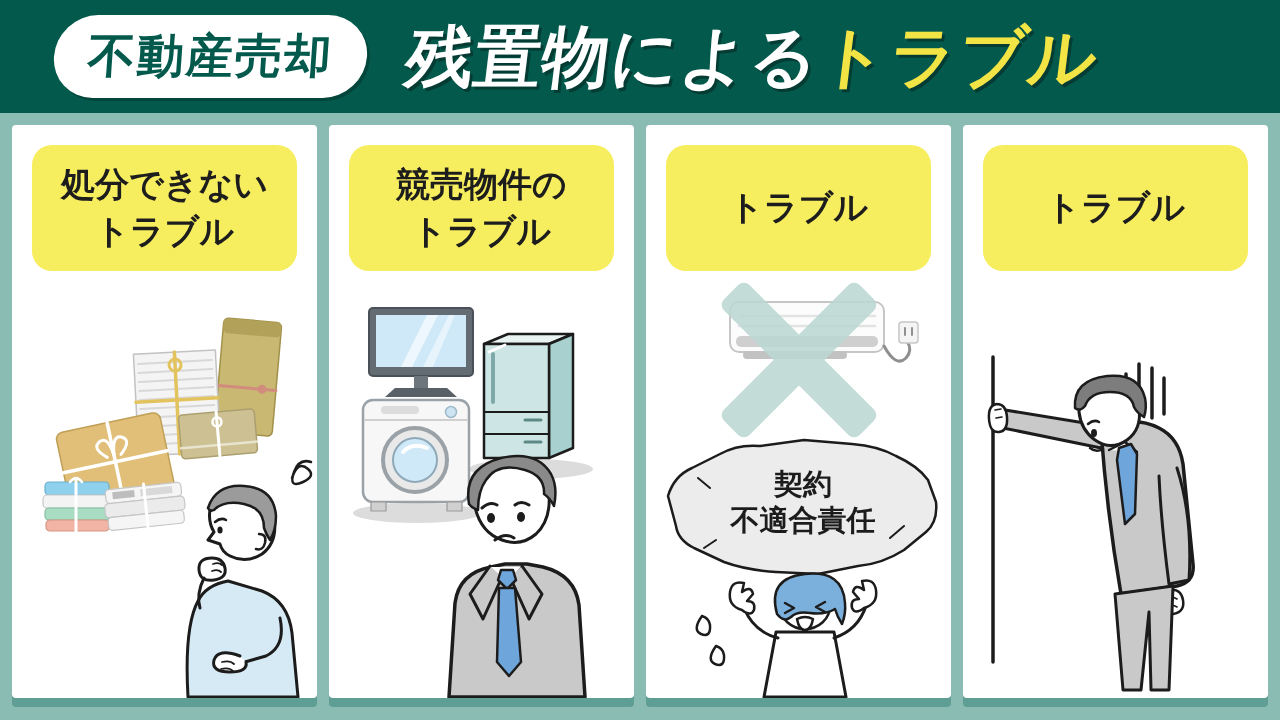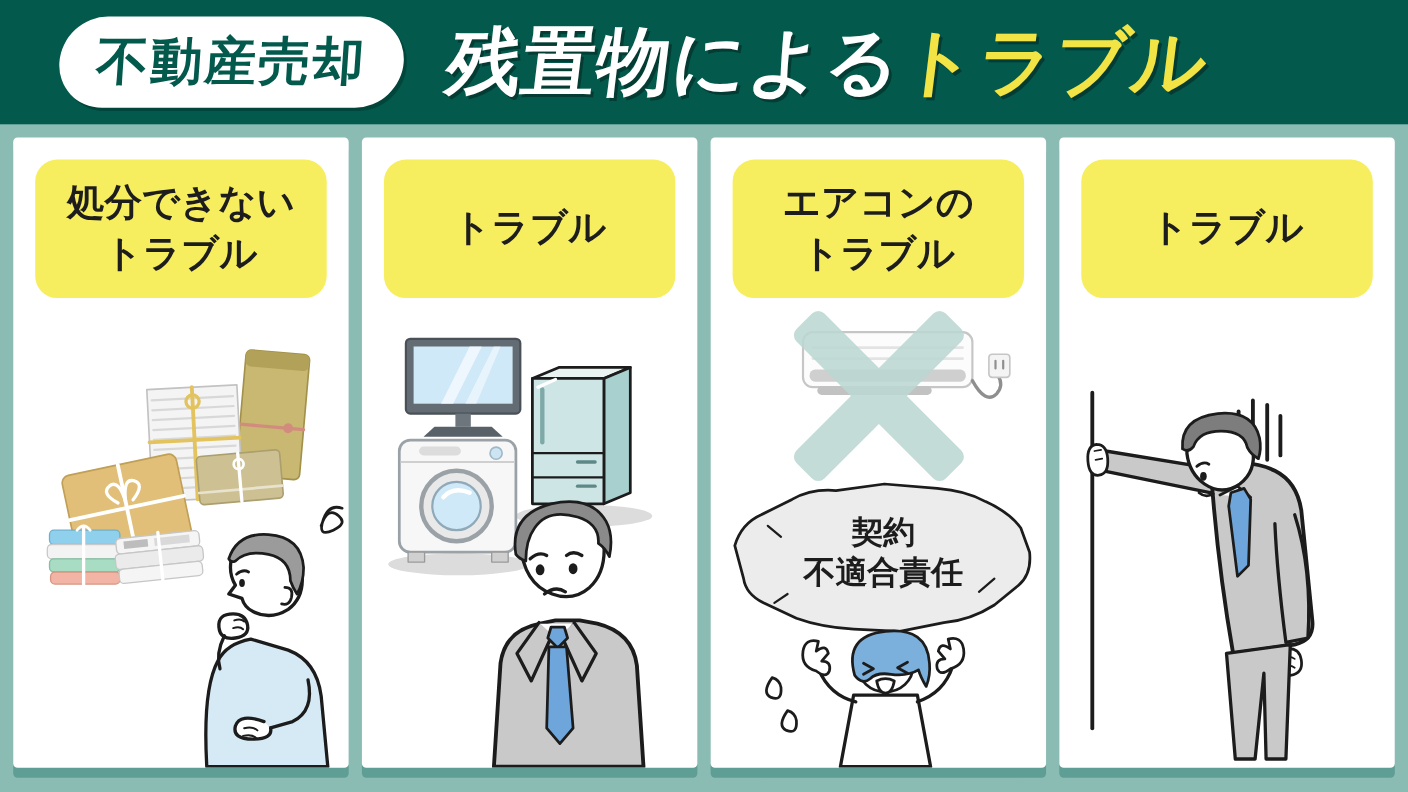--- a/index.html
+++ b/index.html
@@ -174,20 +174,21 @@
             <path d="M228,384 q-22,-8 -26,4 q-3,12 16,12 q18,0 16,-10" fill="#ffffff" stroke="#1c1c1c" stroke-width="3"></path>
             <path d="M210,390 q8,-2 12,2 m-13,5 q8,-2 12,2" fill="none" stroke="#1c1c1c" stroke-width="1.8"></path>
           </g>
         </g>
       </svg>
     </div>
   </section>
 
   <section class="card">
     <div class="card-label">
+      <span class="label-line">競売物件の</span>
       <span class="label-line">トラブル</span>
     </div>
     <div class="illus">
       <svg class="illus-svg" viewBox="0 0 305 425" preserveAspectRatio="xMidYMid meet">
         <g stroke-linecap="round" stroke-linejoin="round">
           <ellipse cx="88" cy="241" rx="64" ry="10" fill="#dcdcdc"></ellipse>
           <ellipse cx="202" cy="197" rx="62" ry="10" fill="#dcdcdc"></ellipse>
           <g>
             <rect x="40" y="36" width="104" height="68" rx="4" fill="#636b73" stroke="#495057" stroke-width="2"></rect>
             <rect x="47" y="43" width="90" height="52" fill="#cfe9f8"></rect>
@@ -232,21 +233,20 @@
             <path d="M172,298 h12 l3,10 -9,9 -9,-9 Z" fill="#6ea6dc" stroke="#1c1c1c" stroke-width="2.5"></path>
             <path d="M170,316 h16 l6,74 -12,14 -12,-14 Z" fill="#6ea6dc" stroke="#1c1c1c" stroke-width="2.5"></path>
           </g>
         </g>
       </svg>
     </div>
   </section>
 
   <section class="card">
     <div class="card-label">
-      <span class="label-line">エアコンの</span>
       <span class="label-line">トラブル</span>
     </div>
     <div class="illus">
       <svg class="illus-svg" viewBox="0 0 305 425" preserveAspectRatio="xMidYMid meet">
         <g stroke-linecap="round" stroke-linejoin="round">
           <g>
             <rect x="84" y="30" width="154" height="50" rx="9" fill="#fcfcfc" stroke="#c6c6c6" stroke-width="2"></rect>
             <line x1="93" y1="44" x2="229" y2="44" stroke="#e3e3e3" stroke-width="2.5"></line>
             <line x1="93" y1="54" x2="229" y2="54" stroke="#e3e3e3" stroke-width="2.5"></line>
             <rect x="90" y="64" width="142" height="11" rx="5" fill="#cfcfcf"></rect>

